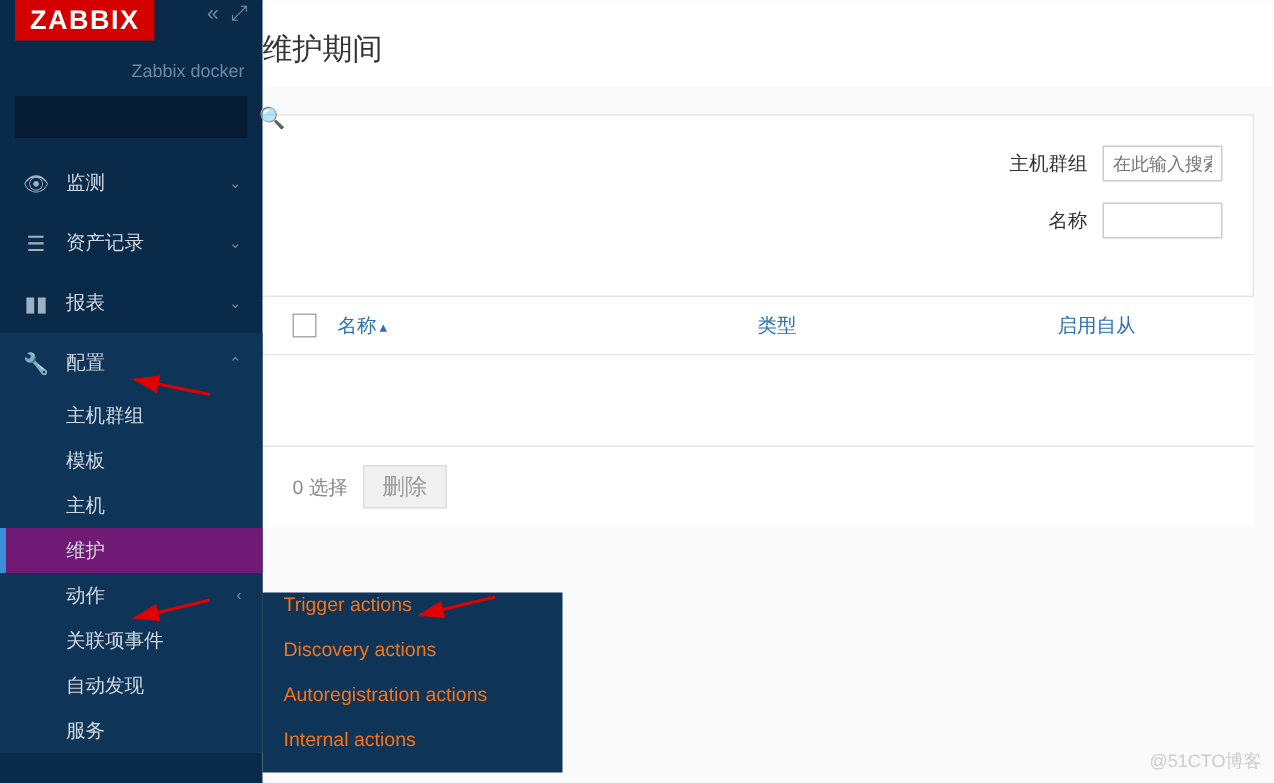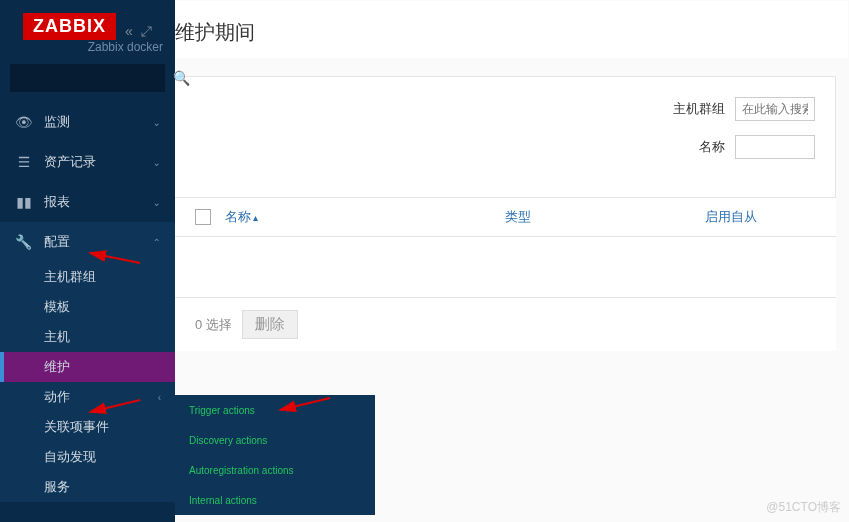--- a/index.html
+++ b/index.html
@@ -1,36 +1,36 @@
 <!DOCTYPE html>
 <html><head>
 <meta charset="utf-8">
 <style>
 * { margin: 0; padding: 0; box-sizing: border-box; font-family: Arial, "Microsoft YaHei", sans-serif; }
 body { width: 849px; height: 522px; overflow: hidden; background: #fff; position: relative; }
 .sidebar { width: 175px; height: 522px; background: #0a2a4a; color: #fff; float: left; position: relative; }
-.sb-header { height: 40px; display: flex; align-items: flex-end; padding: 0 23px; }
+.sb-header { height: 40px; display: flex; align-items: flex-start; padding: 0 10px; }
 .logo { background: #d40000; color: #fff; font-weight: bold; font-size: 18px; padding: 3px 10px; letter-spacing: 1px; }
 .collapse-icons { margin-left: auto; color: #7a8a9a; font-size: 14px; display: flex; gap: 8px; }
 .subtitle { color: #6c8aa8; font-size: 12px; padding: 0 12px 10px; text-align: right; }
 .searchbox { margin: 0 10px 10px; height: 28px; background: #051c33; display: flex; align-items: center; padding: 0 8px; }
 .searchbox input { flex: 1; background: transparent; border: none; color: #fff; outline: none; font-size: 12px; }
 .searchbox .sicon { color: #7a8a9a; font-size: 14px; }
 .nav { list-style: none; }
 .nav-item { height: 40px; display: flex; align-items: center; padding: 0 14px; font-size: 13px; color: #d0d8e0; cursor: pointer; }
 .nav-item .nicon { width: 20px; text-align: center; margin-right: 10px; font-size: 14px; color: #9fb0c0; }
 .nav-item .chev { margin-left: auto; font-size: 10px; color: #6c8aa8; }
 .nav-item.expanded { background: #0e3558; }
 .submenu { list-style: none; background: #0e3558; }
 .submenu li { height: 30px; display: flex; align-items: center; padding: 0 14px 0 44px; font-size: 13px; color: #d0d8e0; cursor: pointer; position: relative; }
 .submenu li.active { background: #701a75; }
 .submenu li.active::before { content: ""; position: absolute; left: 0; top: 0; bottom: 0; width: 4px; background: #3a8fd8; }
 .submenu li .chev { margin-left: auto; font-size: 10px; color: #6c8aa8; }
 .flyout { position: absolute; left: 175px; top: 395px; width: 200px; background: #0e3558; list-style: none; z-index: 10; }
-.flyout li { height: 30px; display: flex; align-items: center; padding: 0 14px; font-size: 10px; color: #22c55e; cursor: pointer; }
+.flyout li { height: 30px; display: flex; align-items: flex-start; padding: 0 14px; font-size: 13px; color: #f97316; cursor: pointer; }
 .main { margin-left: 116px; height: 522px; background: #fafafa; padding: 1px; }
 .page-title { font-size: 20px; color: #333; padding: 18px 20px 12px; background: #fff; }
 .filter-panel { background: #fff; margin: 18px 12px 0 12px; border: 1px solid #e5e5e5; padding: 20px 20px 24px; }
 .filter-row { display: flex; align-items: center; justify-content: flex-end; margin-bottom: 14px; gap: 10px; }
 .filter-label { font-size: 13px; color: #333; }
 .filter-input { width: 80px; height: 24px; border: 1px solid #ccc; padding: 0 6px; font-size: 12px; color: #999; }
 .table-header { display: flex; align-items: center; padding: 10px 20px; border-bottom: 1px solid #e5e5e5; margin: 0 12px; background: #fff; }
 .th-check { width: 16px; height: 16px; border: 1px solid #aaa; margin-right: 14px; }
 .th { font-size: 13px; color: #2a6fb0; cursor: pointer; }
 .th.name { width: 280px; }

